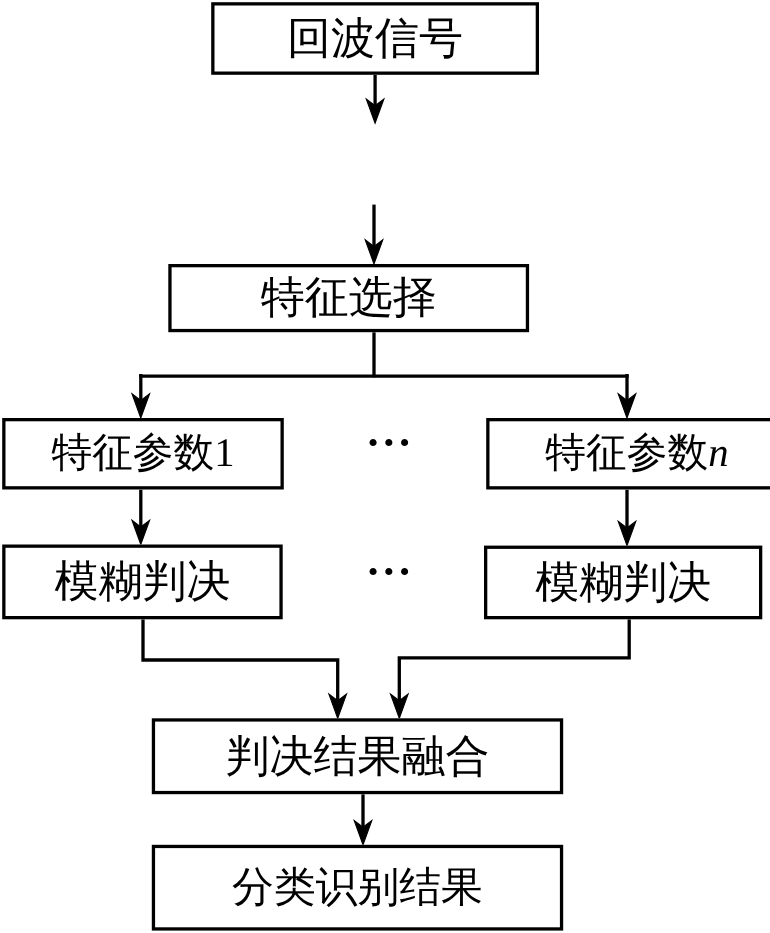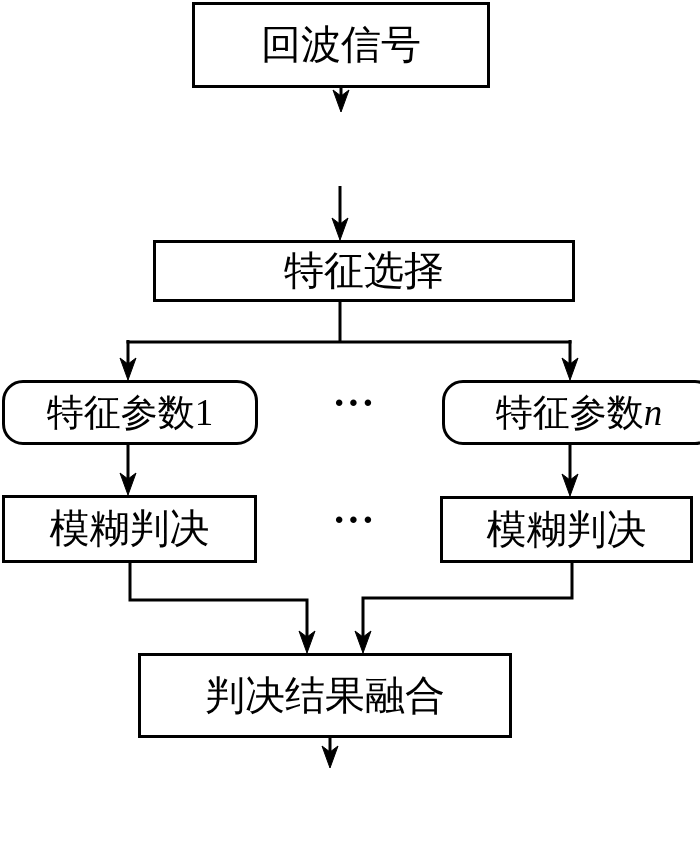--- a/index.html
+++ b/index.html
@@ -29,41 +29,41 @@
     border: 3px solid #000000;
     background: #ffffff;
     display: flex;
     align-items: center;
     justify-content: center;
     text-align: center;
     white-space: nowrap;
     line-height: 1;
   }
   .fs40 { font-size: 40px; }
-  .fs37 { font-size: 37px; border-radius: 21px; }
+  .fs37 { font-size: 37px; }
   .fs38 { font-size: 38px; }
   .node i { font-style: italic; font-family: "Liberation Serif", "DejaVu Serif", serif; }
   .ellipsis {
     position: absolute;
     transform: translate(-50%, -58%);
     font-size: 40px;
     font-weight: bold;
     letter-spacing: 1px;
     line-height: 1;
     color: #000000;
   }
   
-  #n-echo      { left: 192px; top: 2px;   width: 298px; height: 86px; }
+  #n-echo      { left: 192px; top: 2px;   width: 298px; height: 66px; }
   #n-interf    { left: 153px; top: 113px; width: 374px; height: 73px; }
-  #n-featsel   { left: 153px; top: 240px; width: 422px; height: 62px; }
+  #n-featsel   { left: 153px; top: 240px; width: 328px; height: 62px; }
   #n-param1    { left: 2px;   top: 380px; width: 256px; height: 65px; }
   #n-paramn    { left: 442px; top: 380px; width: 274px; height: 65px; }
   #n-fuzzy1    { left: 2px;   top: 495px; width: 255px; height: 68px; }
   #n-fuzzyn    { left: 440px; top: 496px; width: 253px; height: 67px; }
-  #n-fusion    { left: 138px; top: 653px; width: 374px; height: 85px; text-align: right; }
+  #n-fusion    { left: 138px; top: 653px; width: 374px; height: 69px; text-align: right; }
   #n-result    { left: 138px; top: 768px; width: 374px; height: 78px; }
   #dots-row4   { left: 354px; top: 406px; }
   #dots-row5   { left: 354px; top: 523px; }
 </style>
 </head>
 <body>
 
 <div class="stage">
 
   <svg class="wires" viewBox="0 0 700 848" xmlns="http://www.w3.org/2000/svg">
@@ -143,14 +143,17 @@
   <div class="node fs40" id="n-fuzzyn">
     <span>模糊判决</span>
   </div>
 
   <div class="ellipsis" id="dots-row5">···</div>
 
   <div class="node fs40" id="n-fusion">
     <span>判决结果融合</span>
   </div>
 
+  <div class="node fs38" id="n-result">
+    <span>分类识别结果</span>
+  </div>
 
 </div>
 
 </body></html>

